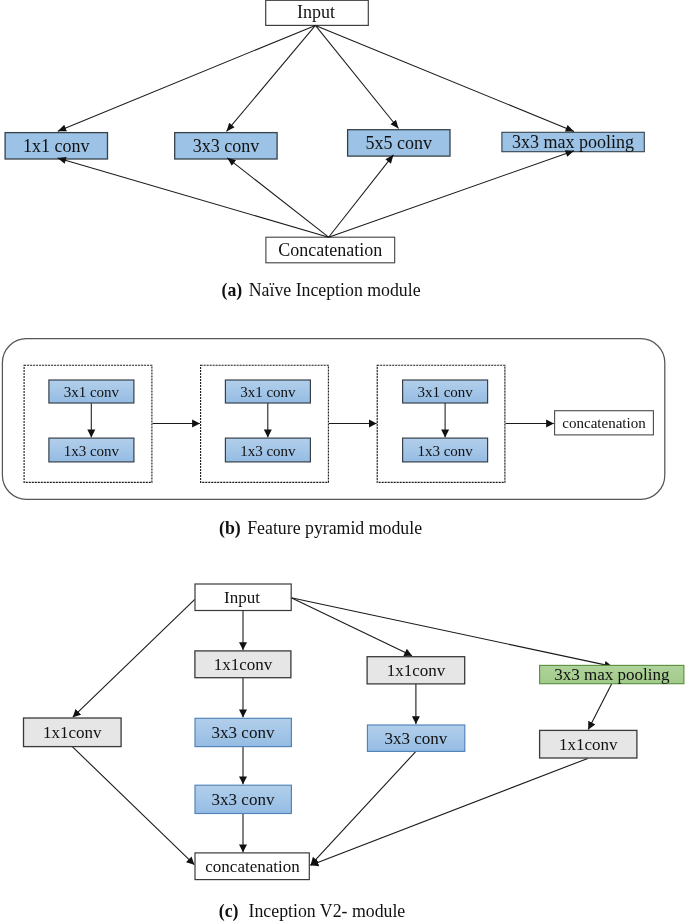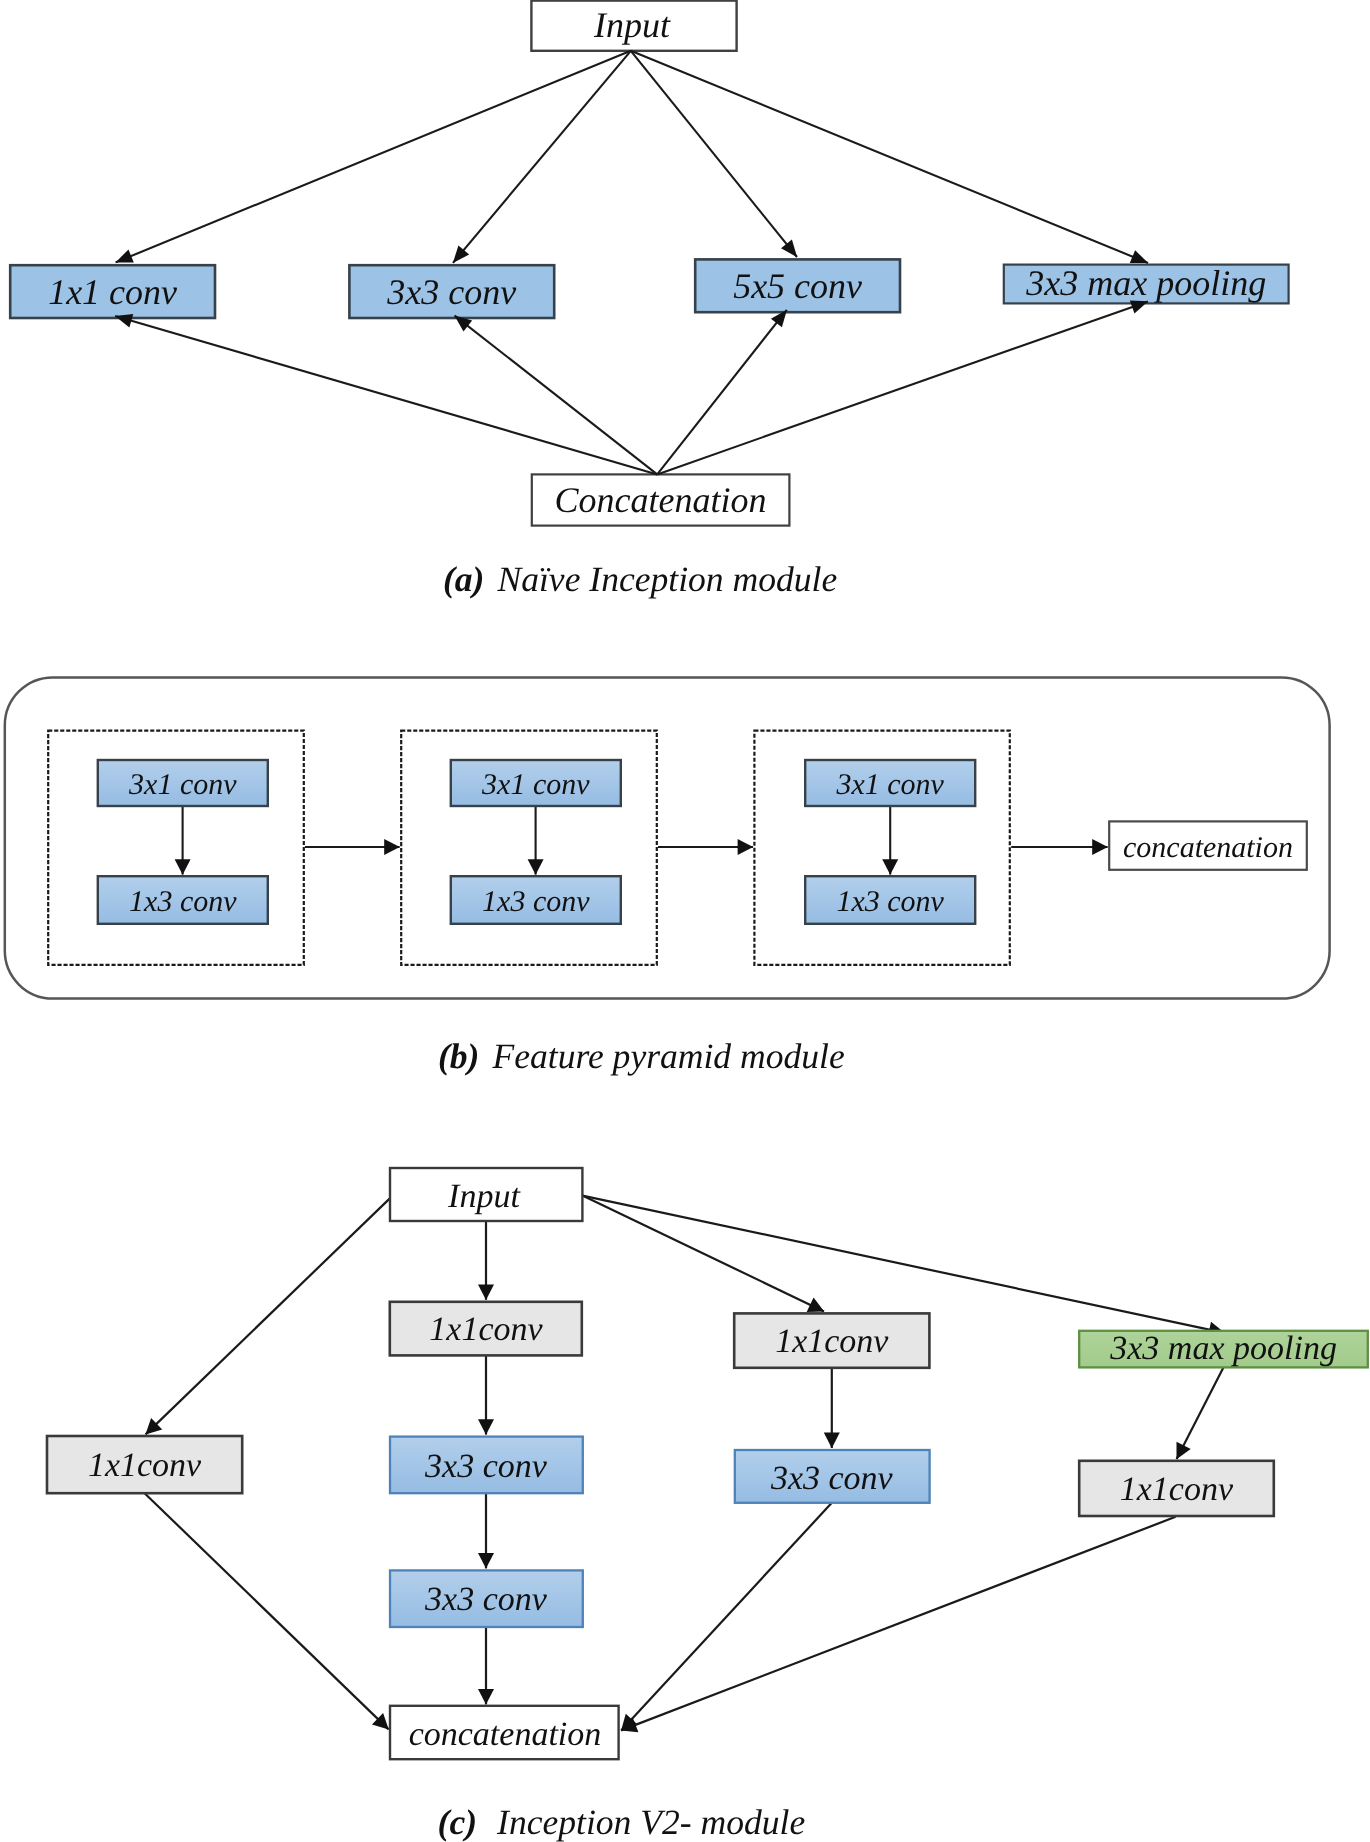--- a/index.html
+++ b/index.html
@@ -1,20 +1,20 @@
 <!DOCTYPE html>
 <html><head>
 <meta charset="utf-8">
 <title>Inception modules figure</title>
 <style>
   html,body{margin:0;padding:0;background:#ffffff;}
   body{width:685px;height:921px;overflow:hidden;
        font-family:"Liberation Serif",serif;
        -webkit-font-smoothing:antialiased;}
-  #fig{position:relative;width:685px;height:921px;background:#fff;font-style:italic;}
+  #fig{position:relative;width:685px;height:921px;background:#fff;}
   svg{display:block;}
   text{font-family:"Liberation Serif",serif;fill:#111;}
   .capb{font-weight:bold;}
 </style>
 </head>
 <body>
 
 <div id="fig">
 <svg id="svgroot" width="685" height="921" viewBox="0 0 685 921">
   <defs>

